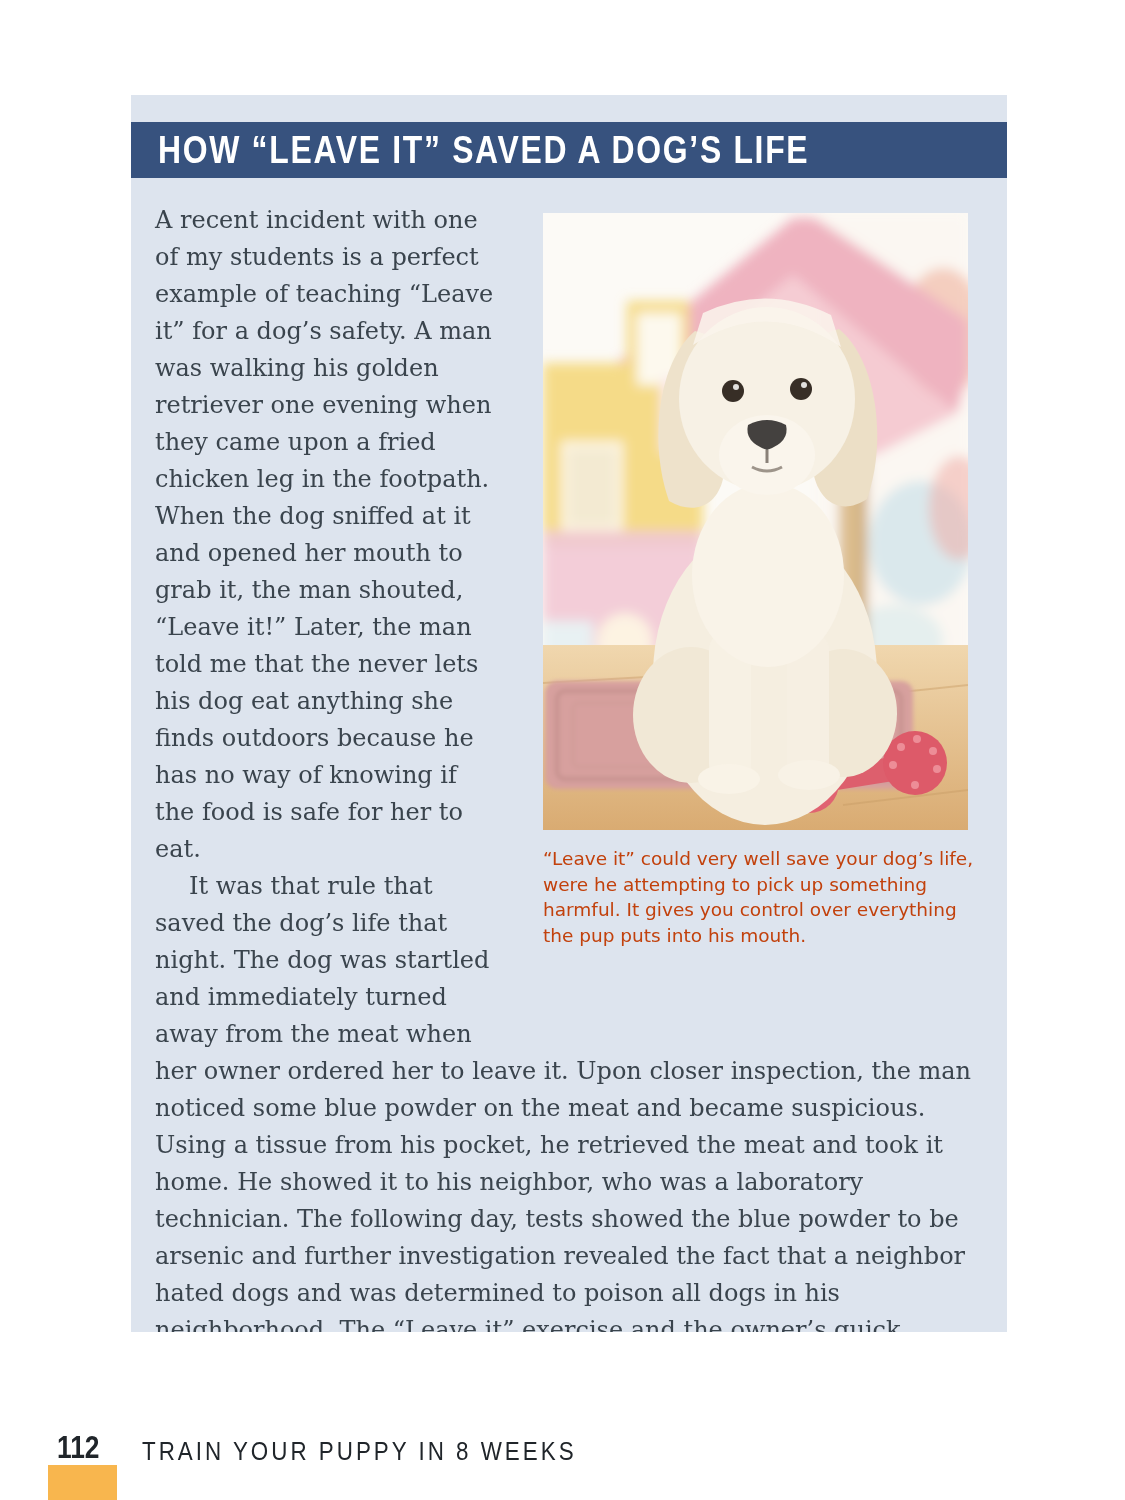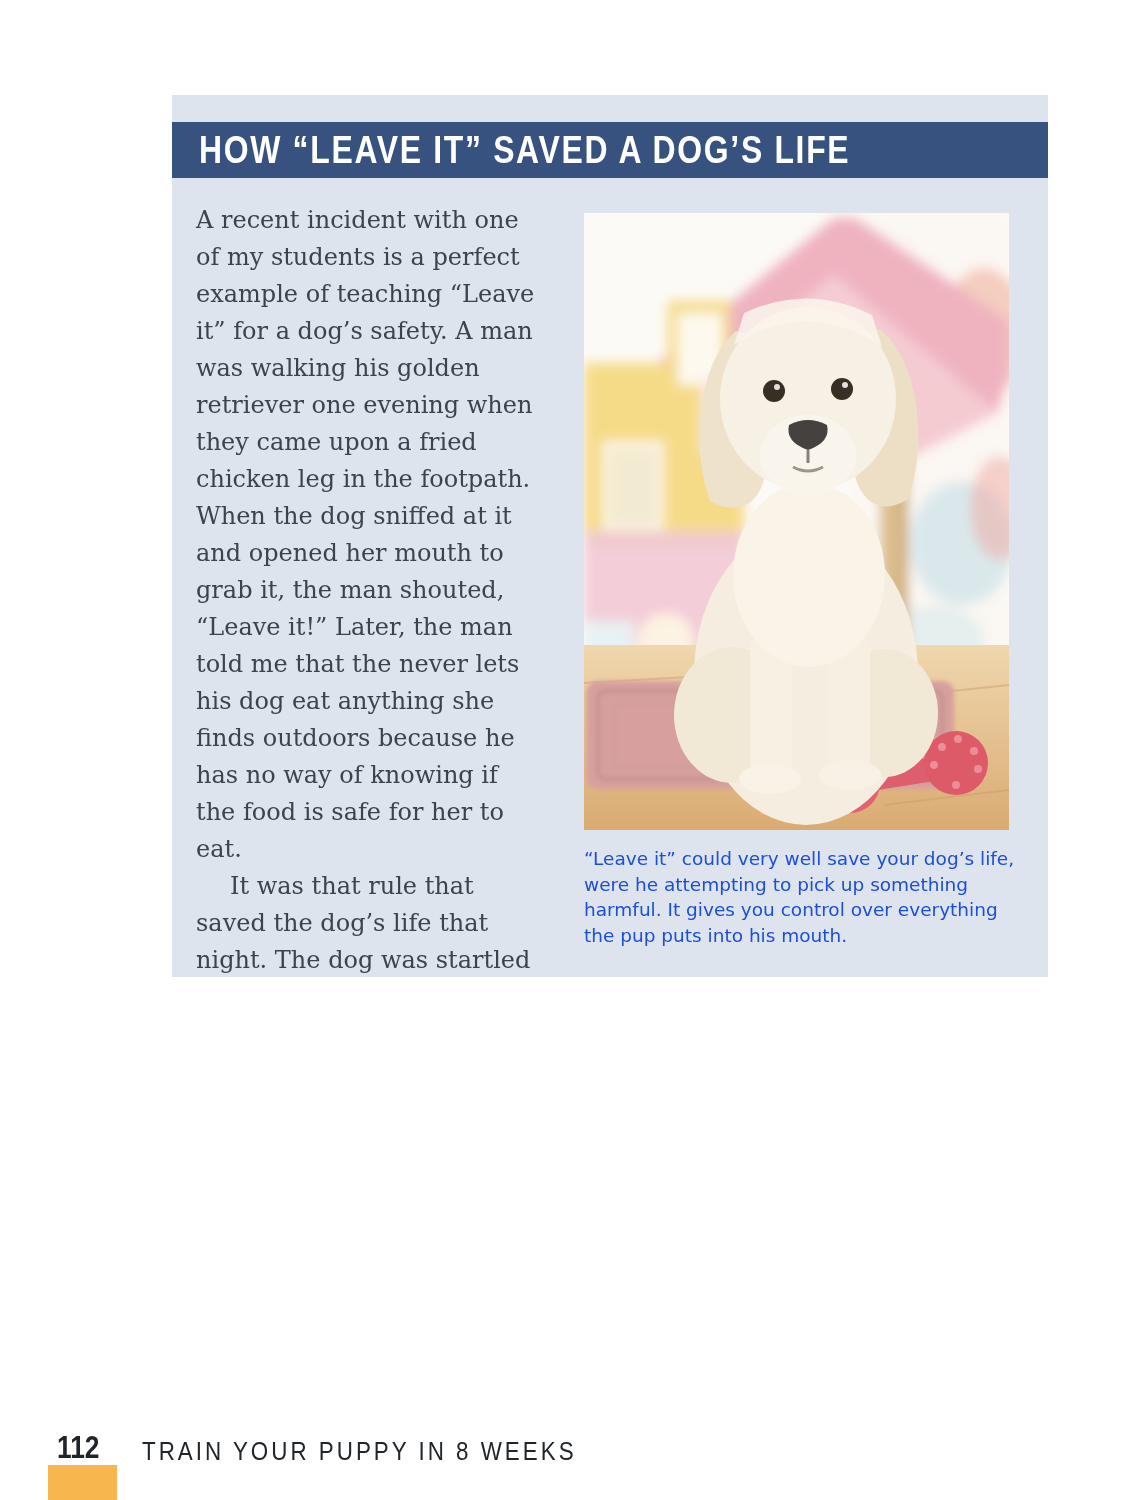--- a/index.html
+++ b/index.html
@@ -6,24 +6,23 @@
   .page{
     position:relative;
     width:1125px;height:1500px;
     background:#ffffff;
     overflow:hidden;
     font-family:"DejaVu Serif", serif;
   }
   .panel{
     position:absolute;
     left:131px; top:95px;
-    width:876px; height:882px;
+    width:876px; height:1237px;
     background:#dde4ee;
     overflow:hidden;
-    margin-left:41px;
   }
   .titlebar{
     margin-top:27px;
     height:56px;
     background:#37527e;
     display:flex;
     align-items:center;
   }
   .titlebar .title{
     color:#ffffff;
@@ -57,21 +56,21 @@
     width:425px;height:617px;
     overflow:hidden;
     display:block;
   }
   figcaption.caption{
     margin:16px 0 0 20px;
     width:444px;
     font-family:"DejaVu Sans", sans-serif;
     font-size:18.5px;
     line-height:25.5px;
-    color:#1d4ed8;
+    color:#c2410c;
   }
   .footer-pagenum{
     position:absolute;
     left:57px; top:1430px;
     font-family:"Liberation Sans", sans-serif;
     font-weight:bold;
     font-size:31px;
     color:#20252a;
     transform:scaleX(.85);
     transform-origin:left top;

